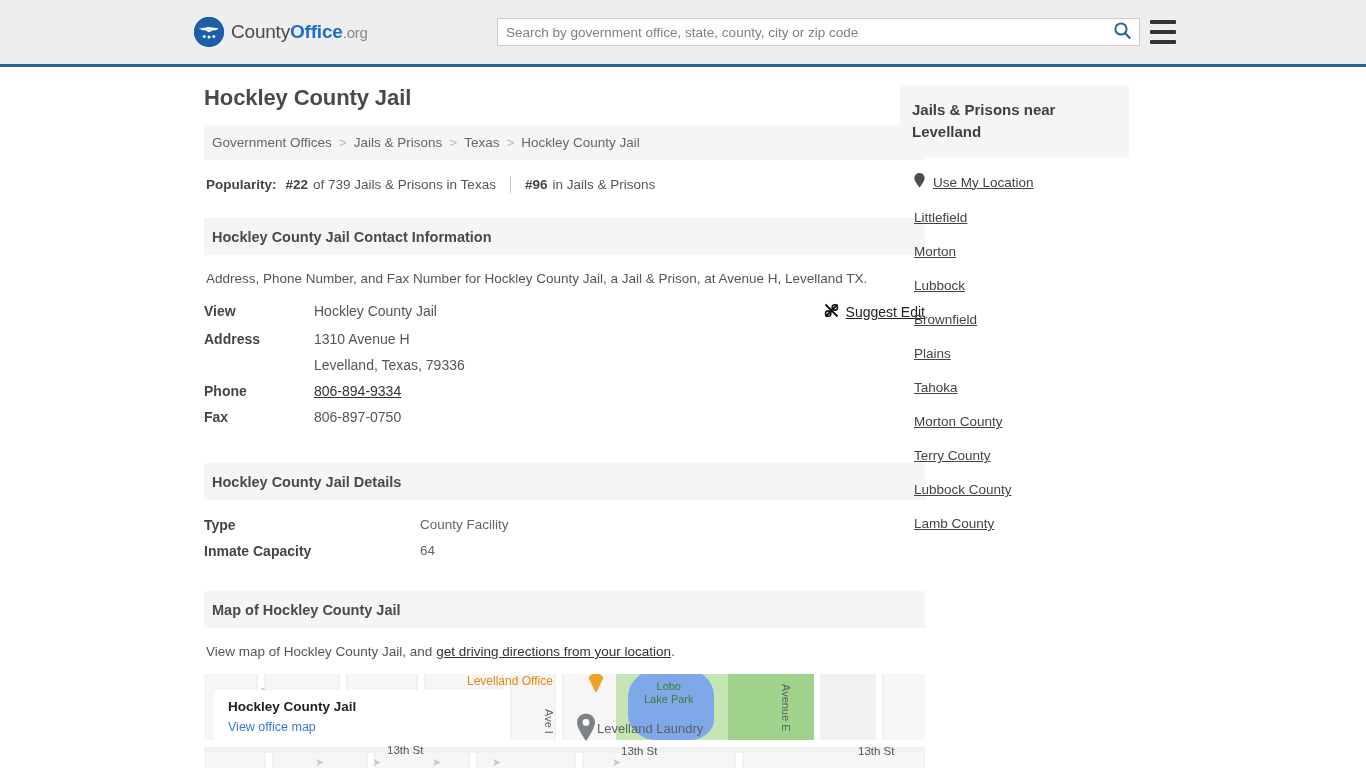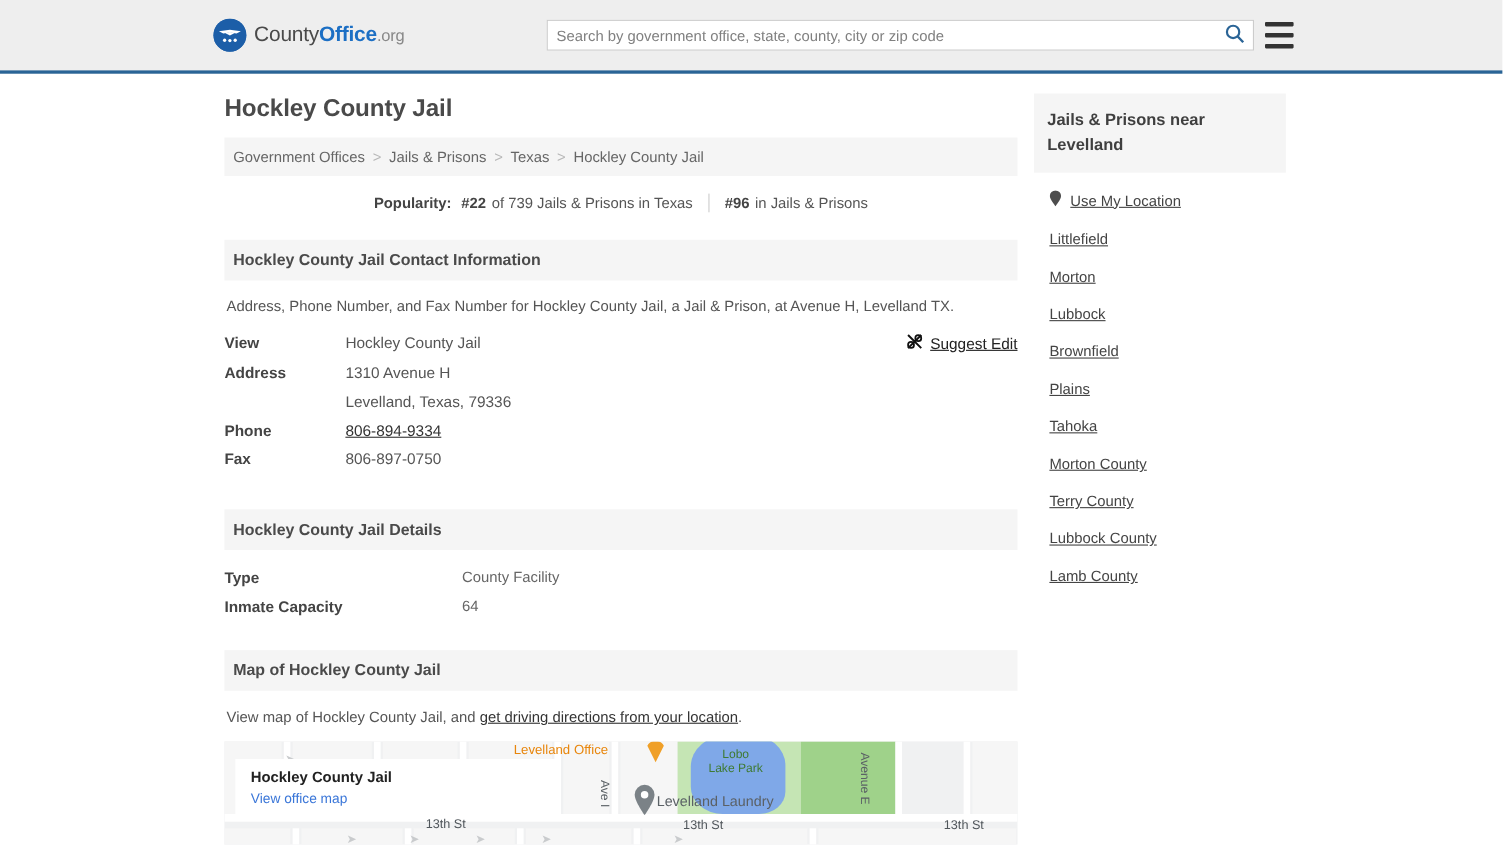--- a/index.html
+++ b/index.html
@@ -73,21 +73,21 @@
 
   
   .page {
     width: 1366px;
     position: relative;
   }
   .content {
     position: absolute; left: 204px; top: 18px; width: 721px;
   }
   .sidebar {
-    position: absolute; left: 940px; top: 18px; width: 229px;
+    position: absolute; left: 900px; top: 18px; width: 229px;
   }
 
   h1.page-title {
     font-size: 22px; font-weight: bold; color: #4a4a4a;
     margin: 0 0 14px 0; letter-spacing: -0.1px;
   }
 
   .breadcrumb {
     background: #f5f5f5;
     height: 35px;
@@ -98,21 +98,21 @@
   }
   .breadcrumb a {
     color: #666666; text-decoration: none; white-space: nowrap;
   }
   .breadcrumb .crumb-last { color: #666666; }
   .breadcrumb .sep { color: #b7b7b7; margin: 0 7px; }
 
   .popularity {
     font-size: 13.5px; color: #555555;
     padding: 8px 2px 0 2px;
-    display: flex; align-items: center; justify-content: center;
+    display: flex; align-items: center;
   }
   .popularity .pop-label { font-weight: bold; color: #444444; margin-right: 9px; }
   .popularity b { color: #444444; }
   .popularity .divider {
     display: inline-block; width: 1px; height: 17px;
     background: #cccccc; margin: 0 14px;
   }
 
   .section-head {
     background: #f5f5f5;

